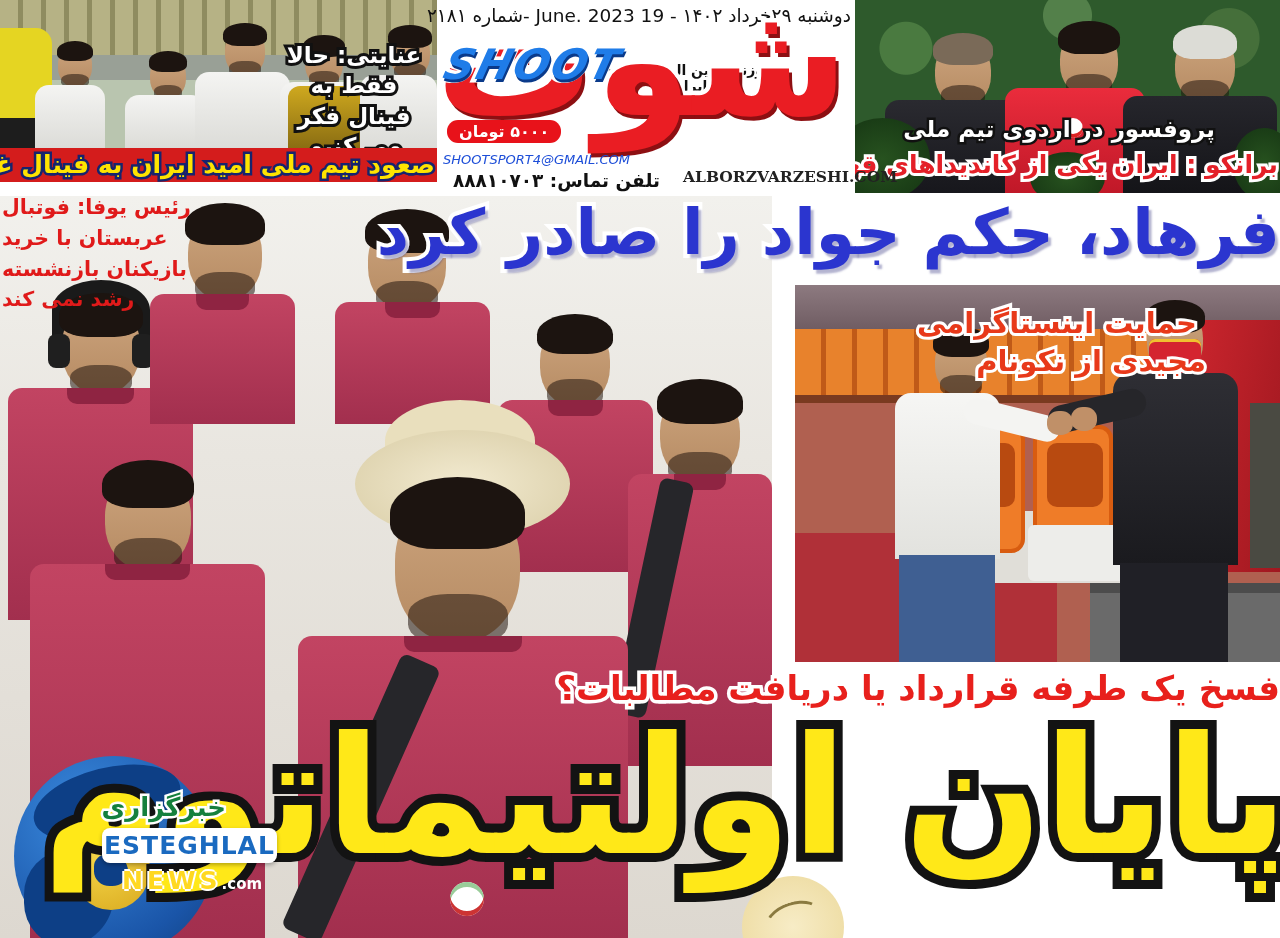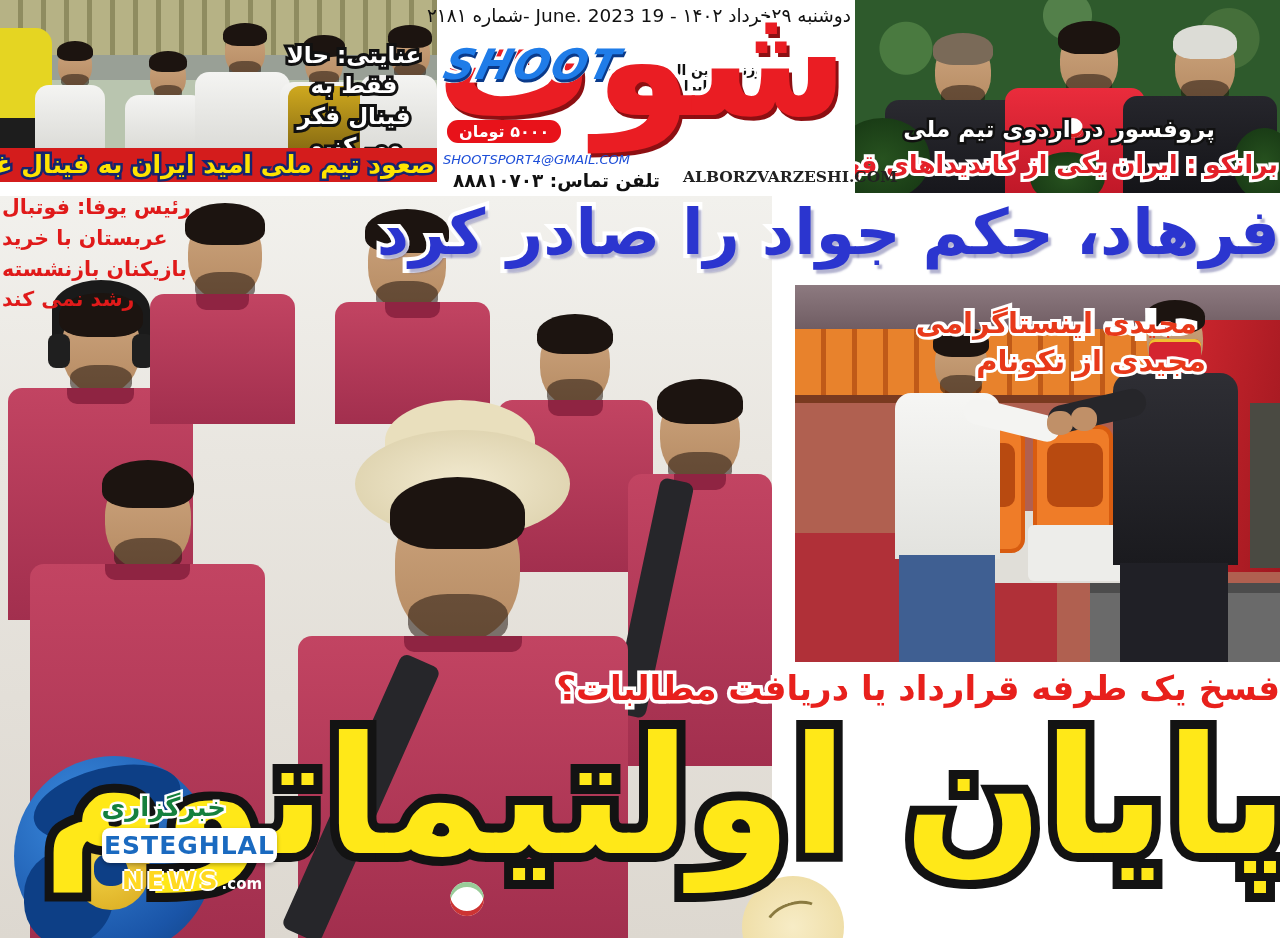--- a/index.html
+++ b/index.html
@@ -298,21 +298,21 @@
     <div class="m1-jeans"></div>
     <div class="head" style="left:352px;top:22px;width:56px;height:68px;"></div>
     <div class="mask" style="left:354px;top:54px;width:52px;height:36px;"></div>
     <div class="torso m2-torso"></div>
     <div class="m2-arm"></div>
     <div class="m2-pants"></div>
     <div class="fist" style="left:252px;top:126px;"></div>
     <div class="fist" style="left:276px;top:122px;"></div>
   </div>
 
-  <div class="ot insta1" data-text="حمایت اینستاگرامی">مجیدی اینستاگرامی</div>
+  <div class="ot insta1" data-text="حمایت اینستاگرامی">حمایت اینستاگرامی</div>
   <div class="ot insta2" data-text="مجیدی از نکونام">مجیدی از نکونام</div>
 
   <div class="ot contract" data-text="فسخ یک طرفه قرارداد یا دریافت مطالبات؟">فسخ یک طرفه قرارداد یا دریافت مطالبات؟</div>
 
   <div class="abs wm-circle">
     <div class="wm-swirl1"></div>
     <div class="wm-swirl2"></div>
     <div class="wm-ball"></div>
   </div>
 

